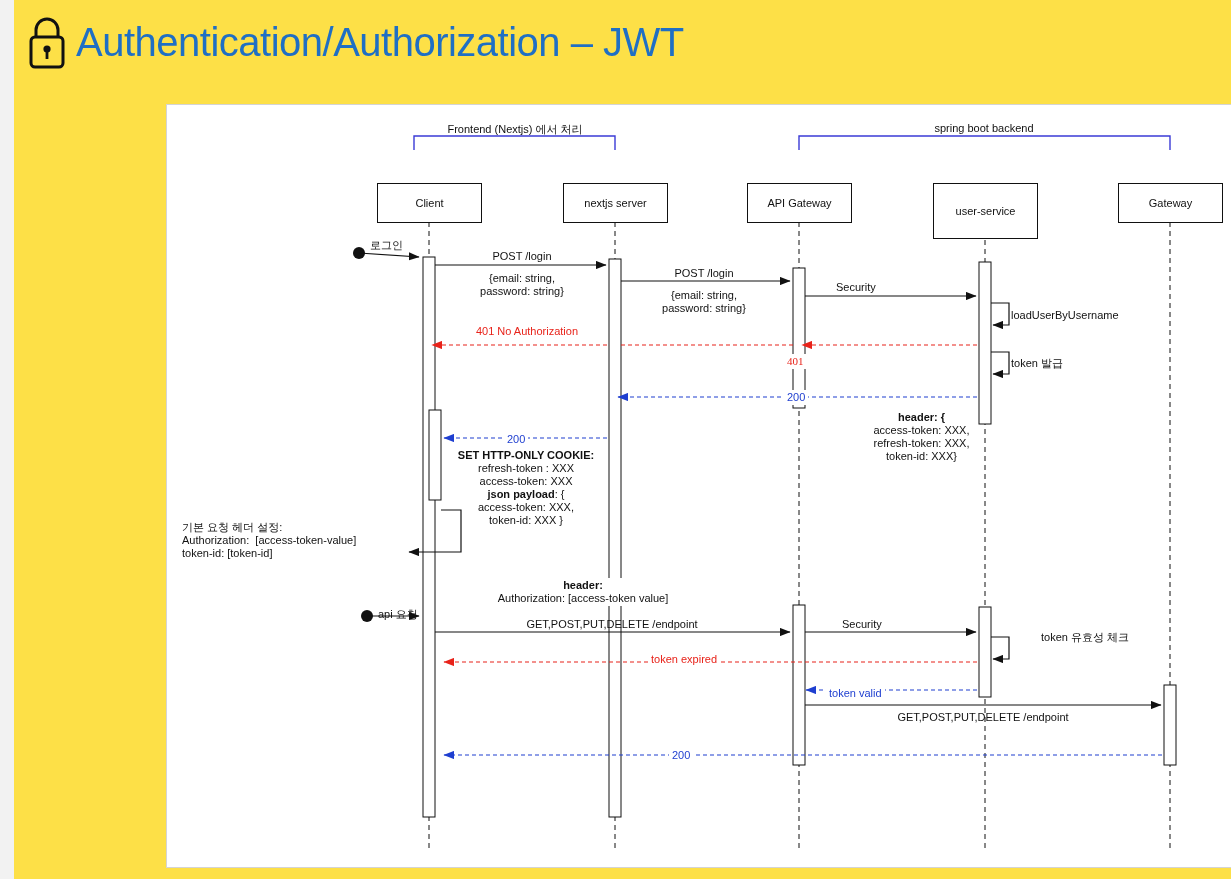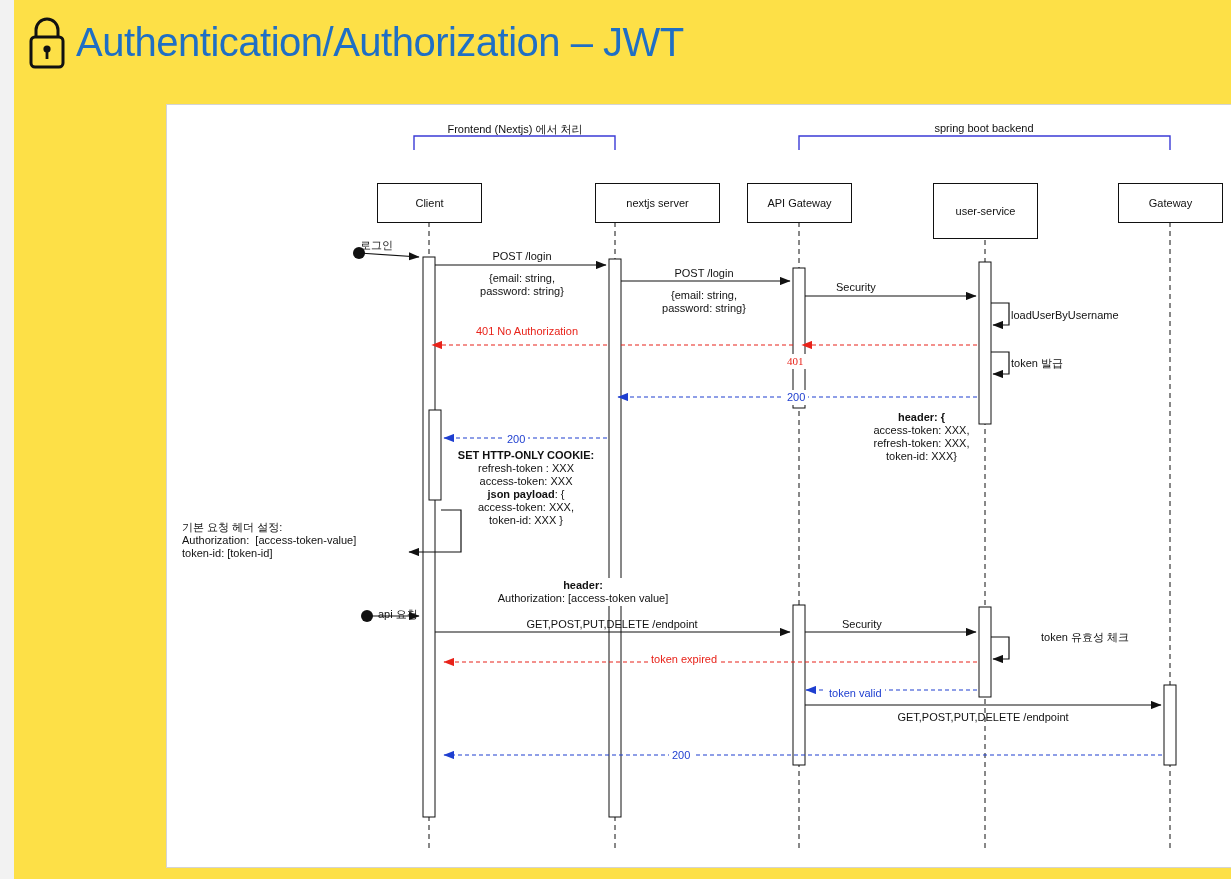--- a/index.html
+++ b/index.html
@@ -189,26 +189,26 @@
 
     <line x1="791" y1="705" x2="1147" y2="705" stroke="#111" stroke-width="1.2" marker-end="url(#ah-black)"></line>
 
     <line x1="1148" y1="755" x2="430" y2="755" stroke="#1f3fd0" stroke-width="1.2" stroke-dasharray="4,3" marker-end="url(#ah-blue)"></line>
   </svg>
 
   <div class="grp-lbl" style="left:400px; top:122px; width:202px;">Frontend (Nextjs) 에서 처리</div>
   <div class="grp-lbl" style="left:870px; top:122px; width:200px;">spring boot backend</div>
 
   <div class="actor-box" style="left:363px; top:183px; width:105px; height:40px;">Client</div>
-  <div class="actor-box" style="left:581px; top:183px; width:125px; height:40px;">nextjs server</div>
+  <div class="actor-box" style="left:549px; top:183px; width:105px; height:40px;">nextjs server</div>
   <div class="actor-box" style="left:733px; top:183px; width:105px; height:40px;">API Gateway</div>
   <div class="actor-box" style="left:919px; top:183px; width:105px; height:56px;">user-service</div>
   <div class="actor-box" style="left:1104px; top:183px; width:105px; height:40px;">Gateway</div>
 
-  <div class="lbl" style="left:346px; top:239px;">로그인</div>
+  <div class="lbl" style="left:356px; top:239px;">로그인</div>
 
   <div class="lbl center" style="left:438px; top:250px; width:140px;">POST /login</div>
 
   <div class="lbl center" style="left:438px; top:272px; width:140px;">{email: string,
 password: string}</div>
 
   <div class="lbl center" style="left:620px; top:267px; width:140px;">POST /login</div>
 
   <div class="lbl center" style="left:620px; top:289px; width:140px;">{email: string,
 password: string}</div>

